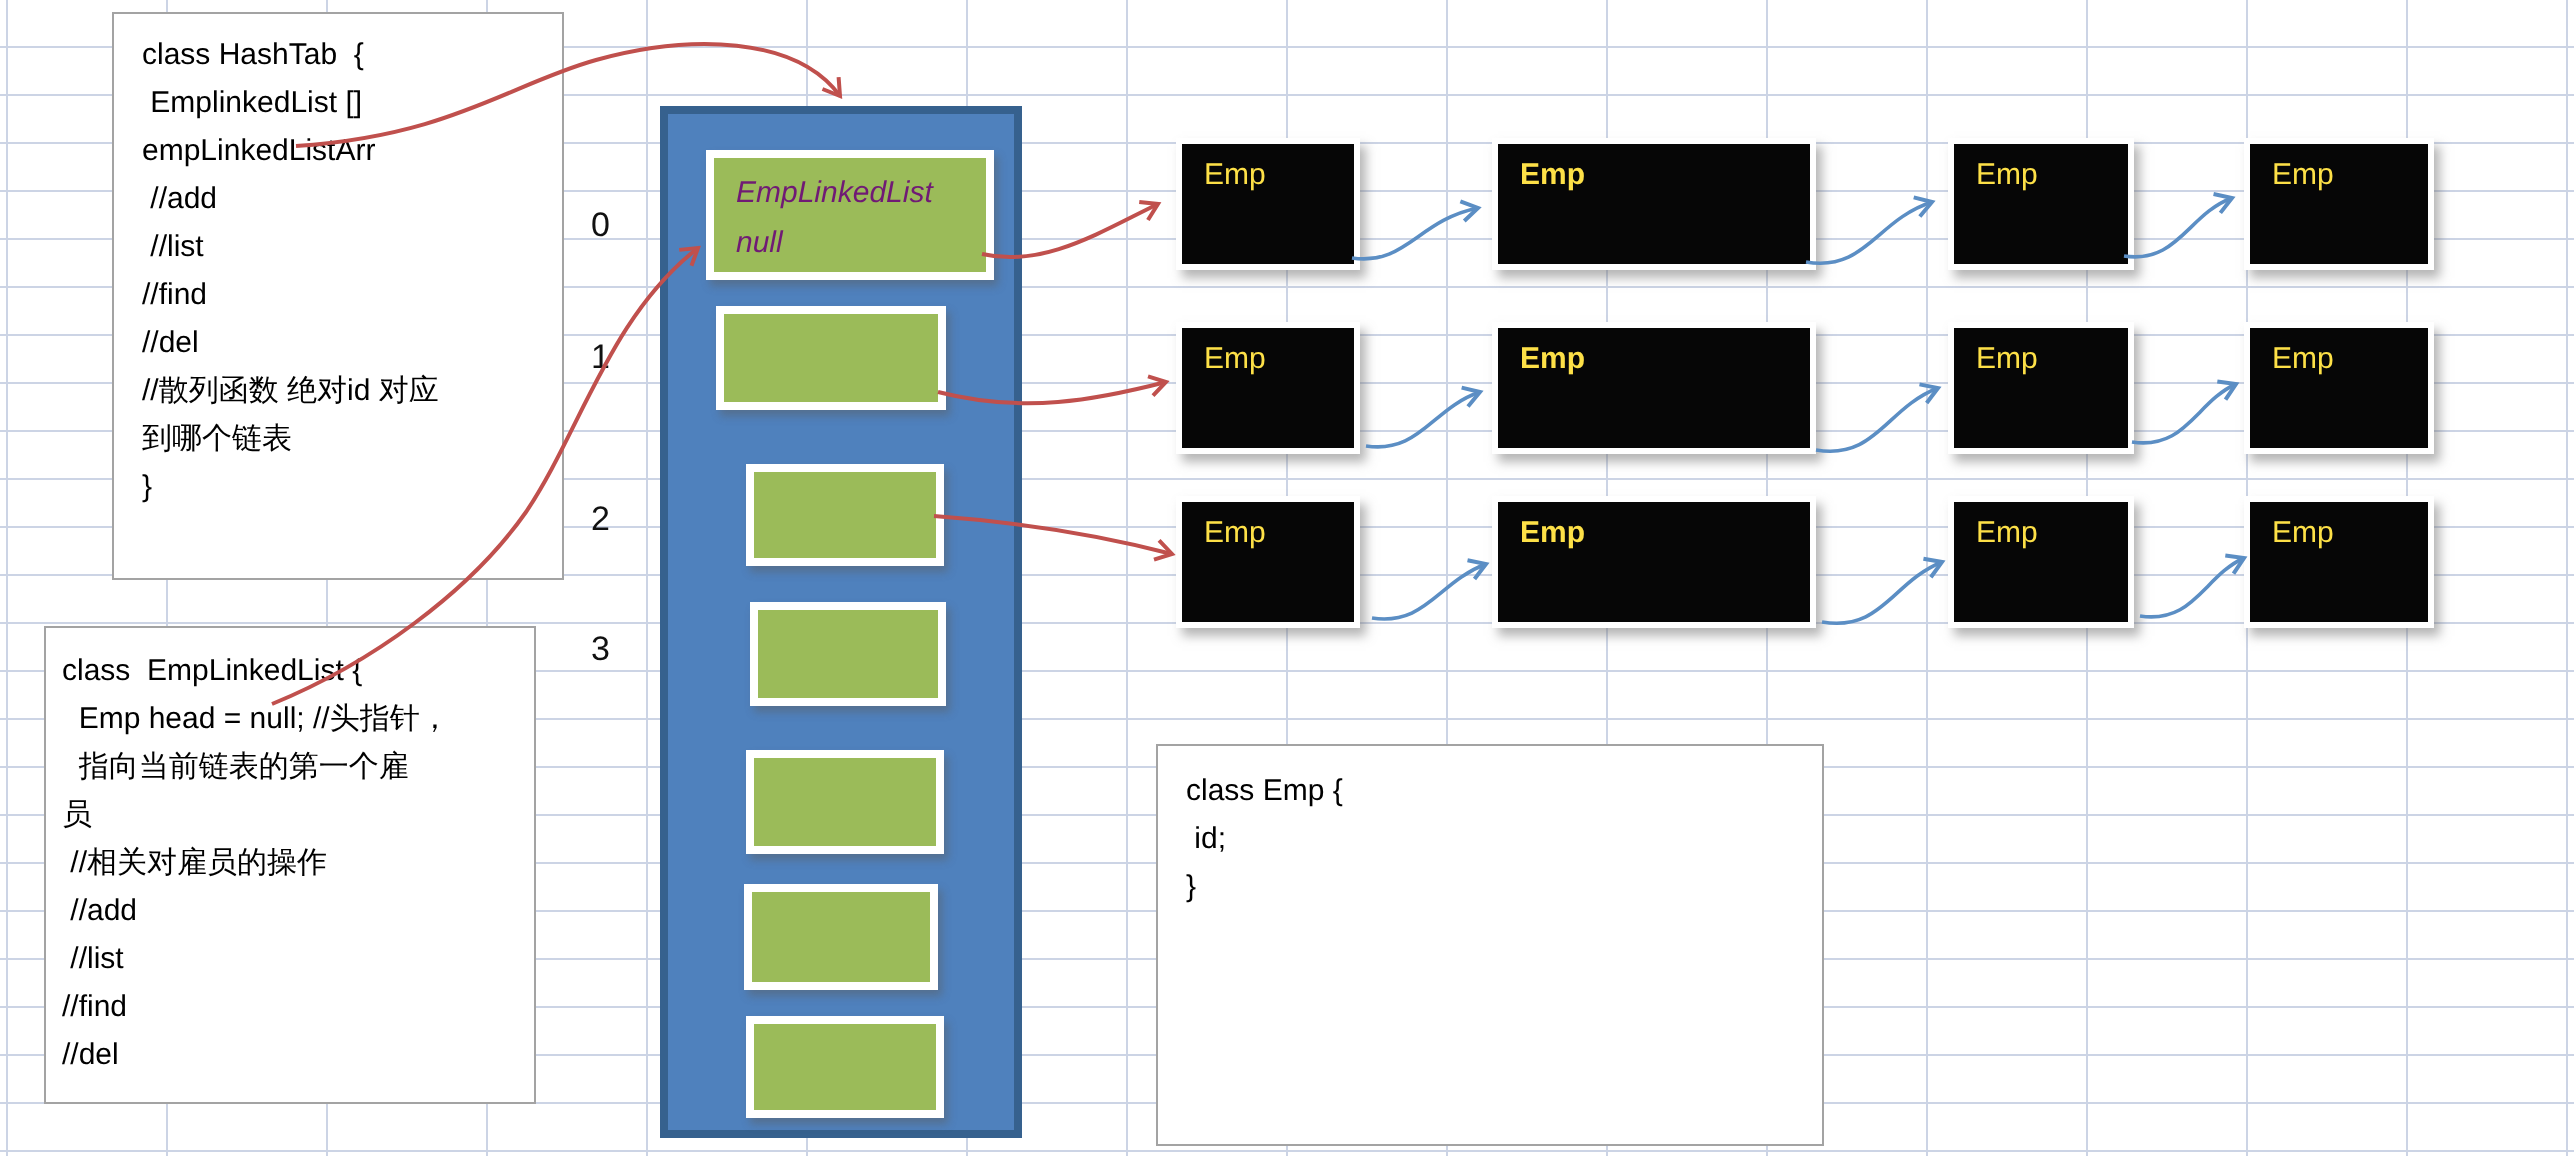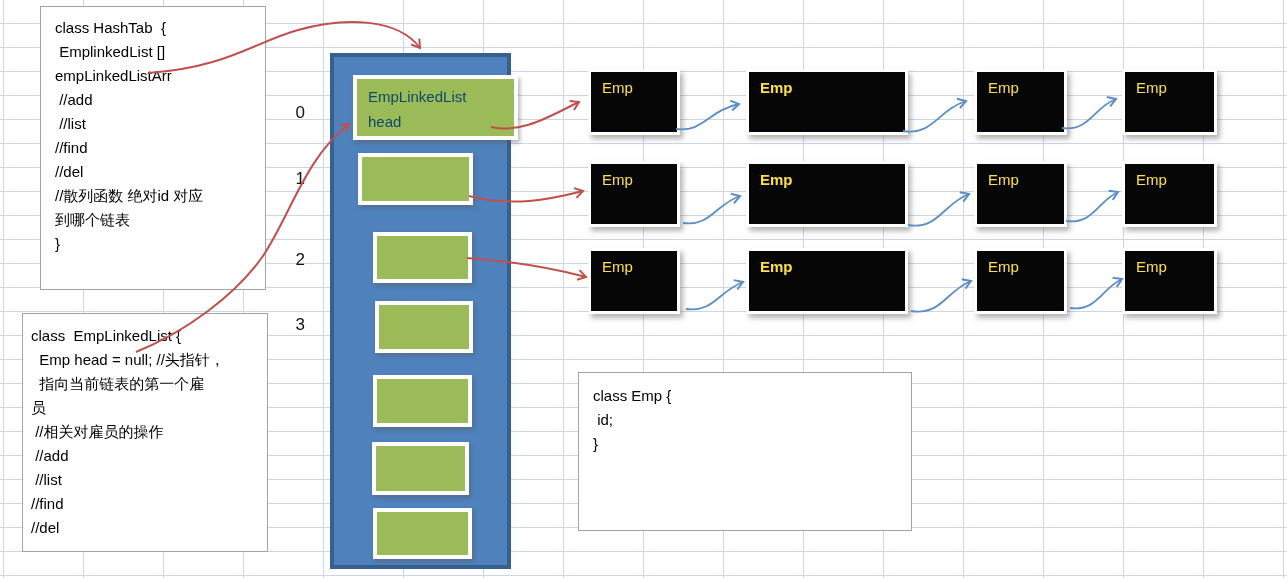--- a/index.html
+++ b/index.html
@@ -15,33 +15,33 @@
       linear-gradient(to bottom, var(--grid) 1px, transparent 1px);
     background-size:80px 24px;
     background-position:3px 23px;
   }
   
   .codebox{
     position:absolute;background:#fff;border:1.5px solid #a3a3a3;
     font-size:15px;line-height:24px;color:#000;white-space:pre;z-index:2;
   }
   .codebox .code-line{white-space:pre;}
-  #hashtab-box{left:40px;top:6px;width:226px;height:284px;padding:9px 4px 0 14px;}
+  #hashtab-box{left:56px;top:6px;width:226px;height:284px;padding:9px 4px 0 14px;}
   #empll-box{left:22px;top:313px;width:246px;height:239px;padding:10px 4px 0 8px;}
-  #empclass-box{left:578px;top:372px;width:334px;height:159px;padding:11px 4px 0 14px;}
+  #empclass-box{left:578px;top:372px;width:334px;height:201px;padding:11px 4px 0 14px;}
   
   #hash-array{
     position:absolute;left:330px;top:53px;width:181px;height:516px;
     background:var(--arrfill);border:4px solid var(--arrborder);z-index:1;
   }
   .cell{
     position:absolute;background:var(--green);border:4px solid #fff;
     box-shadow:2px 3px 4px rgba(90,90,90,.45);
   }
-  .cell-head{left:19px;top:18px;width:165px;height:65px;color:#0c4a6e;font-size:15px;line-height:25px;padding:5px 0 0 11px;}
+  .cell-head{left:19px;top:18px;width:144px;height:65px;color:#701a75;font-size:15px;line-height:25px;padding:5px 0 0 11px;font-style:italic;}
   .e0{left:24px;top:96px;width:115px;height:52px;}
   .e1{left:39px;top:175px;width:99px;height:51px;}
   .e2{left:41px;top:244px;width:98px;height:52px;}
   .e3{left:39px;top:318px;width:99px;height:52px;}
   .e4{left:38px;top:385px;width:97px;height:53px;}
   .e5{left:39px;top:451px;width:99px;height:51px;}
   
   .idx{position:absolute;left:283px;width:22px;text-align:right;font-size:17px;color:#111;z-index:2;}
   .idx:nth-of-type(1){top:103px;}
   .idx:nth-of-type(2){top:169px;}
@@ -75,21 +75,21 @@
 
 <div class="canvas" id="canvas">
 
   <div class="codebox" id="hashtab-box"><div class="code-line">class HashTab  {</div><div class="code-line"> EmplinkedList []</div><div class="code-line">empLinkedListArr</div><div class="code-line"> //add</div><div class="code-line"> //list</div><div class="code-line">//find</div><div class="code-line">//del</div><div class="code-line">//散列函数 绝对id 对应</div><div class="code-line">到哪个链表</div><div class="code-line">}</div></div>
   <div class="codebox" id="empll-box"><div class="code-line">class  EmpLinkedList {</div><div class="code-line">  Emp head = null; //头指针，</div><div class="code-line">  指向当前链表的第一个雇</div><div class="code-line">员</div><div class="code-line"> //相关对雇员的操作</div><div class="code-line"> //add</div><div class="code-line"> //list</div><div class="code-line">//find</div><div class="code-line">//del</div></div>
   <div class="codebox" id="empclass-box"><div class="code-line">class Emp {</div><div class="code-line"> id;</div><div class="code-line">}</div></div>
 
   <div id="hash-array">
     <div class="cell cell-head">
       <div>EmpLinkedList</div>
-      <div>head</div>
+      <div>null</div>
     </div>
 
   <div class="cell e0"></div>
       <div class="cell e1"></div>
       <div class="cell e2"></div>
       <div class="cell e3"></div>
       <div class="cell e4"></div>
       <div class="cell e5"></div>
     </div>
 

